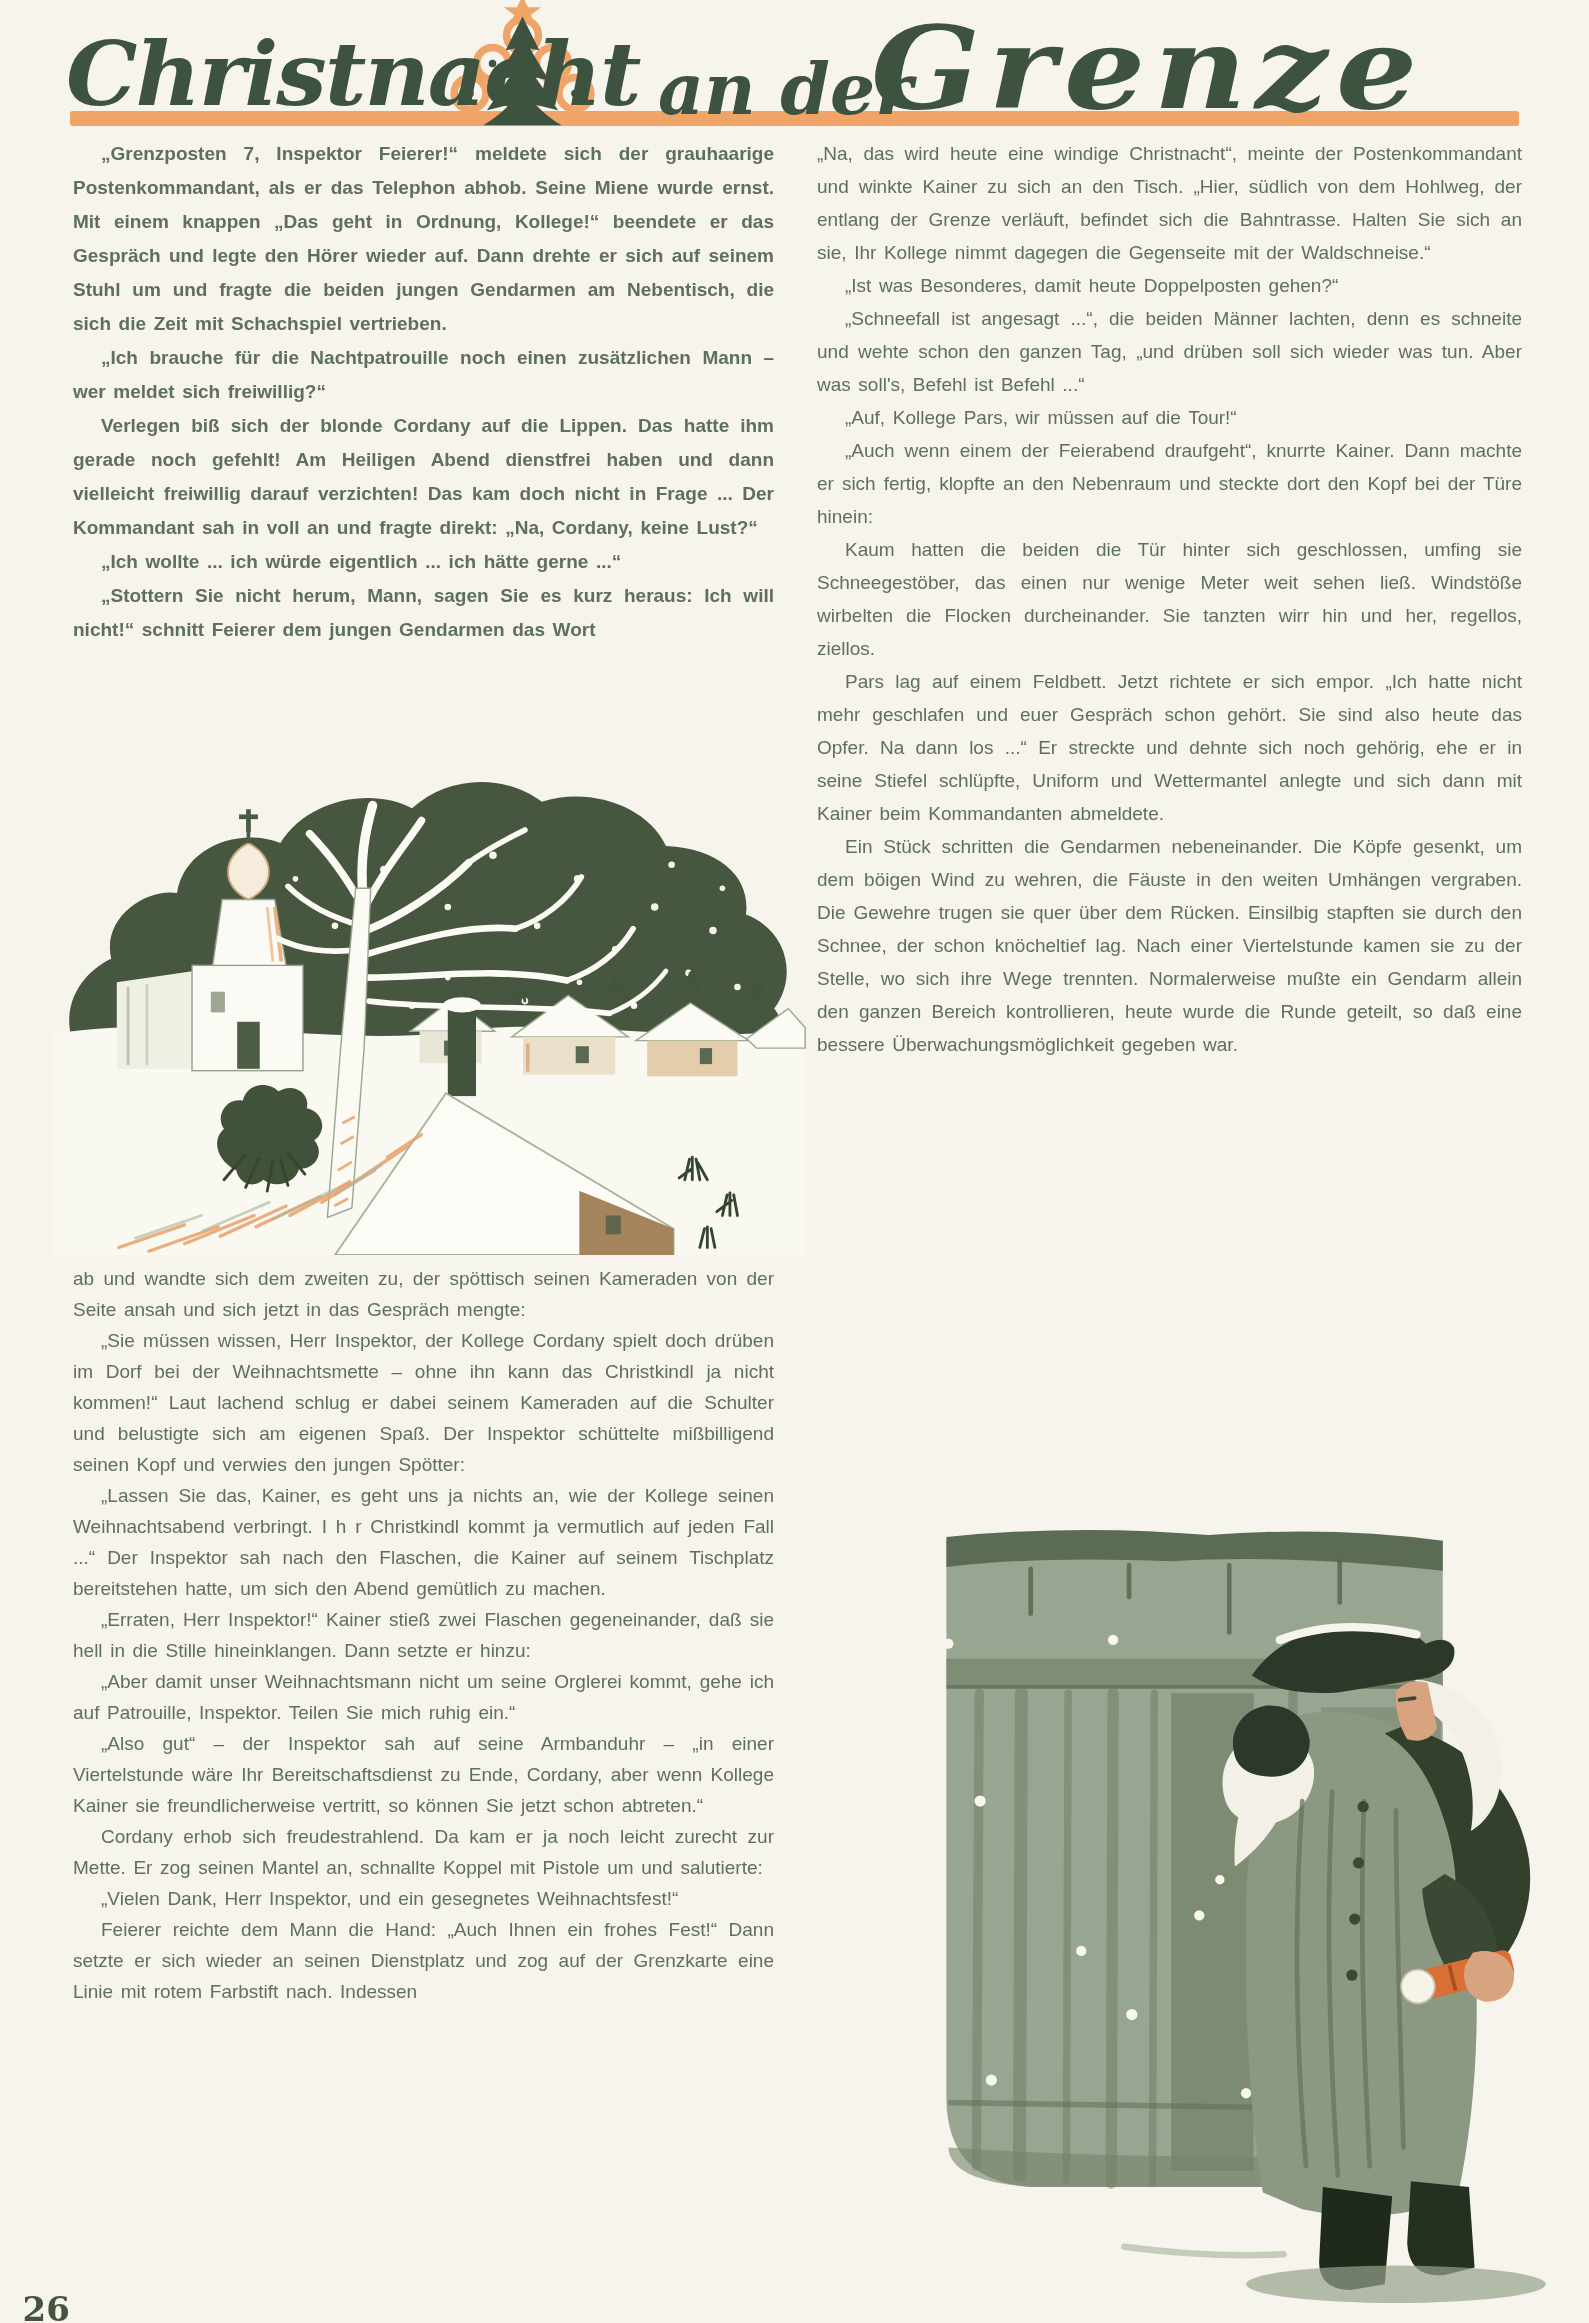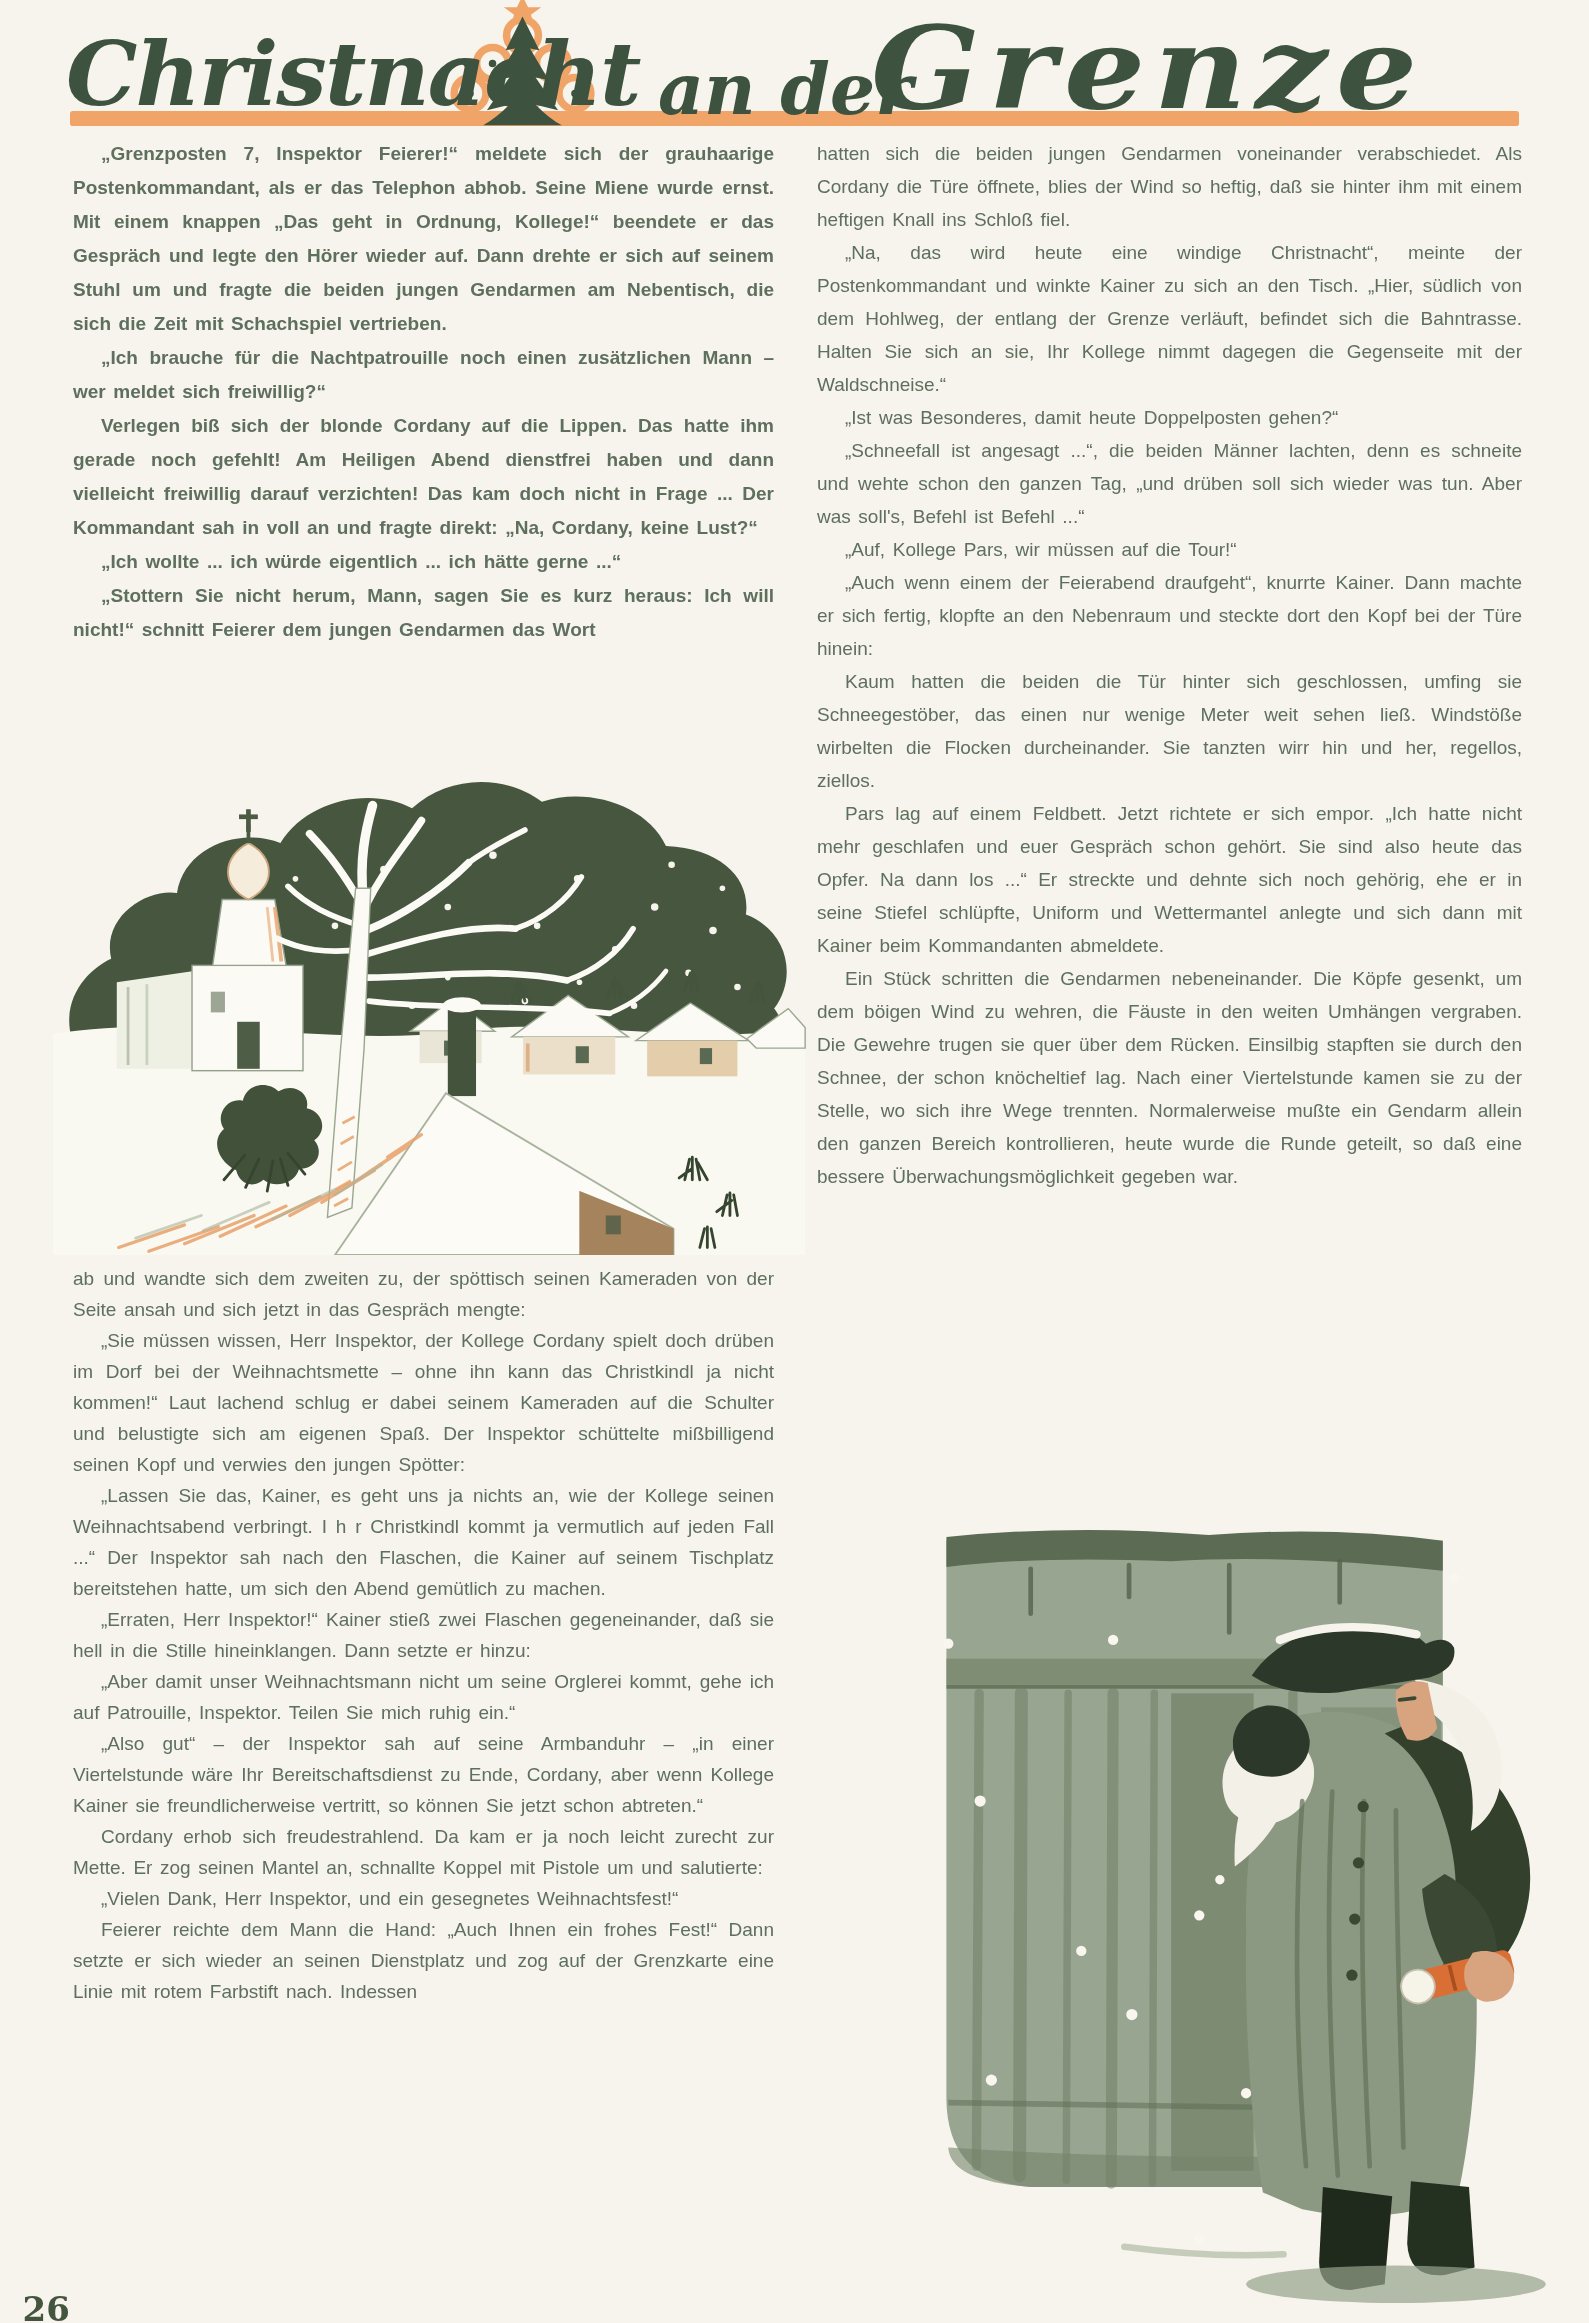--- a/index.html
+++ b/index.html
@@ -229,21 +229,20 @@
     <p>„Lassen Sie das, Kainer, es geht uns ja nichts an, wie der Kollege seinen Weihnachtsabend verbringt. I h r Christkindl kommt ja vermutlich auf jeden Fall ...“ Der Inspektor sah nach den Flaschen, die Kainer auf seinem Tischplatz bereitstehen hatte, um sich den Abend gemütlich zu machen.</p>
     <p>„Erraten, Herr Inspektor!“ Kainer stieß zwei Flaschen gegeneinander, daß sie hell in die Stille hineinklangen. Dann setzte er hinzu:</p>
     <p>„Aber damit unser Weihnachtsmann nicht um seine Orglerei kommt, gehe ich auf Patrouille, Inspektor. Teilen Sie mich ruhig ein.“</p>
     <p>„Also gut“ – der Inspektor sah auf seine Armbanduhr – „in einer Viertelstunde wäre Ihr Bereitschaftsdienst zu Ende, Cordany, aber wenn Kollege Kainer sie freundlicherweise vertritt, so können Sie jetzt schon abtreten.“</p>
     <p>Cordany erhob sich freudestrahlend. Da kam er ja noch leicht zurecht zur Mette. Er zog seinen Mantel an, schnallte Koppel mit Pistole um und salutierte:</p>
     <p>„Vielen Dank, Herr Inspektor, und ein gesegnetes Weihnachtsfest!“</p>
     <p>Feierer reichte dem Mann die Hand: „Auch Ihnen ein frohes Fest!“ Dann setzte er sich wieder an seinen Dienstplatz und zog auf der Grenzkarte eine Linie mit rotem Farbstift nach. Indessen</p>
   </div>
 
   <div class="col" id="right-col">
-    <p>hatten sich die beiden jungen Gendarmen voneinander verabschiedet. Als Cordany die Türe öffnete, blies der Wind so heftig, daß sie hinter ihm mit einem heftigen Knall ins Schloß fiel.</p>
     <p>„Na, das wird heute eine windige Christnacht“, meinte der Postenkommandant und winkte Kainer zu sich an den Tisch. „Hier, südlich von dem Hohlweg, der entlang der Grenze verläuft, befindet sich die Bahntrasse. Halten Sie sich an sie, Ihr Kollege nimmt dagegen die Gegenseite mit der Waldschneise.“</p>
     <p>„Ist was Besonderes, damit heute Doppelposten gehen?“</p>
     <p>„Schneefall ist angesagt ...“, die beiden Männer lachten, denn es schneite und wehte schon den ganzen Tag, „und drüben soll sich wieder was tun. Aber was soll's, Befehl ist Befehl ...“</p>
     <p>„Auf, Kollege Pars, wir müssen auf die Tour!“</p>
     <p>„Auch wenn einem der Feierabend draufgeht“, knurrte Kainer. Dann machte er sich fertig, klopfte an den Nebenraum und steckte dort den Kopf bei der Türe hinein:</p>
     <p>Kaum hatten die beiden die Tür hinter sich geschlossen, umfing sie Schneegestöber, das einen nur wenige Meter weit sehen ließ. Windstöße wirbelten die Flocken durcheinander. Sie tanzten wirr hin und her, regellos, ziellos.</p>
     <p>Pars lag auf einem Feldbett. Jetzt richtete er sich empor. „Ich hatte nicht mehr geschlafen und euer Gespräch schon gehört. Sie sind also heute das Opfer. Na dann los ...“ Er streckte und dehnte sich noch gehörig, ehe er in seine Stiefel schlüpfte, Uniform und Wettermantel anlegte und sich dann mit Kainer beim Kommandanten abmeldete.</p>
     <p>Ein Stück schritten die Gendarmen nebeneinander. Die Köpfe gesenkt, um dem böigen Wind zu wehren, die Fäuste in den weiten Umhängen vergraben. Die Gewehre trugen sie quer über dem Rücken. Einsilbig stapften sie durch den Schnee, der schon knöcheltief lag. Nach einer Viertelstunde kamen sie zu der Stelle, wo sich ihre Wege trennten. Normalerweise mußte ein Gendarm allein den ganzen Bereich kontrollieren, heute wurde die Runde geteilt, so daß eine bessere Überwachungsmöglichkeit gegeben war.</p>
   </div>
 

